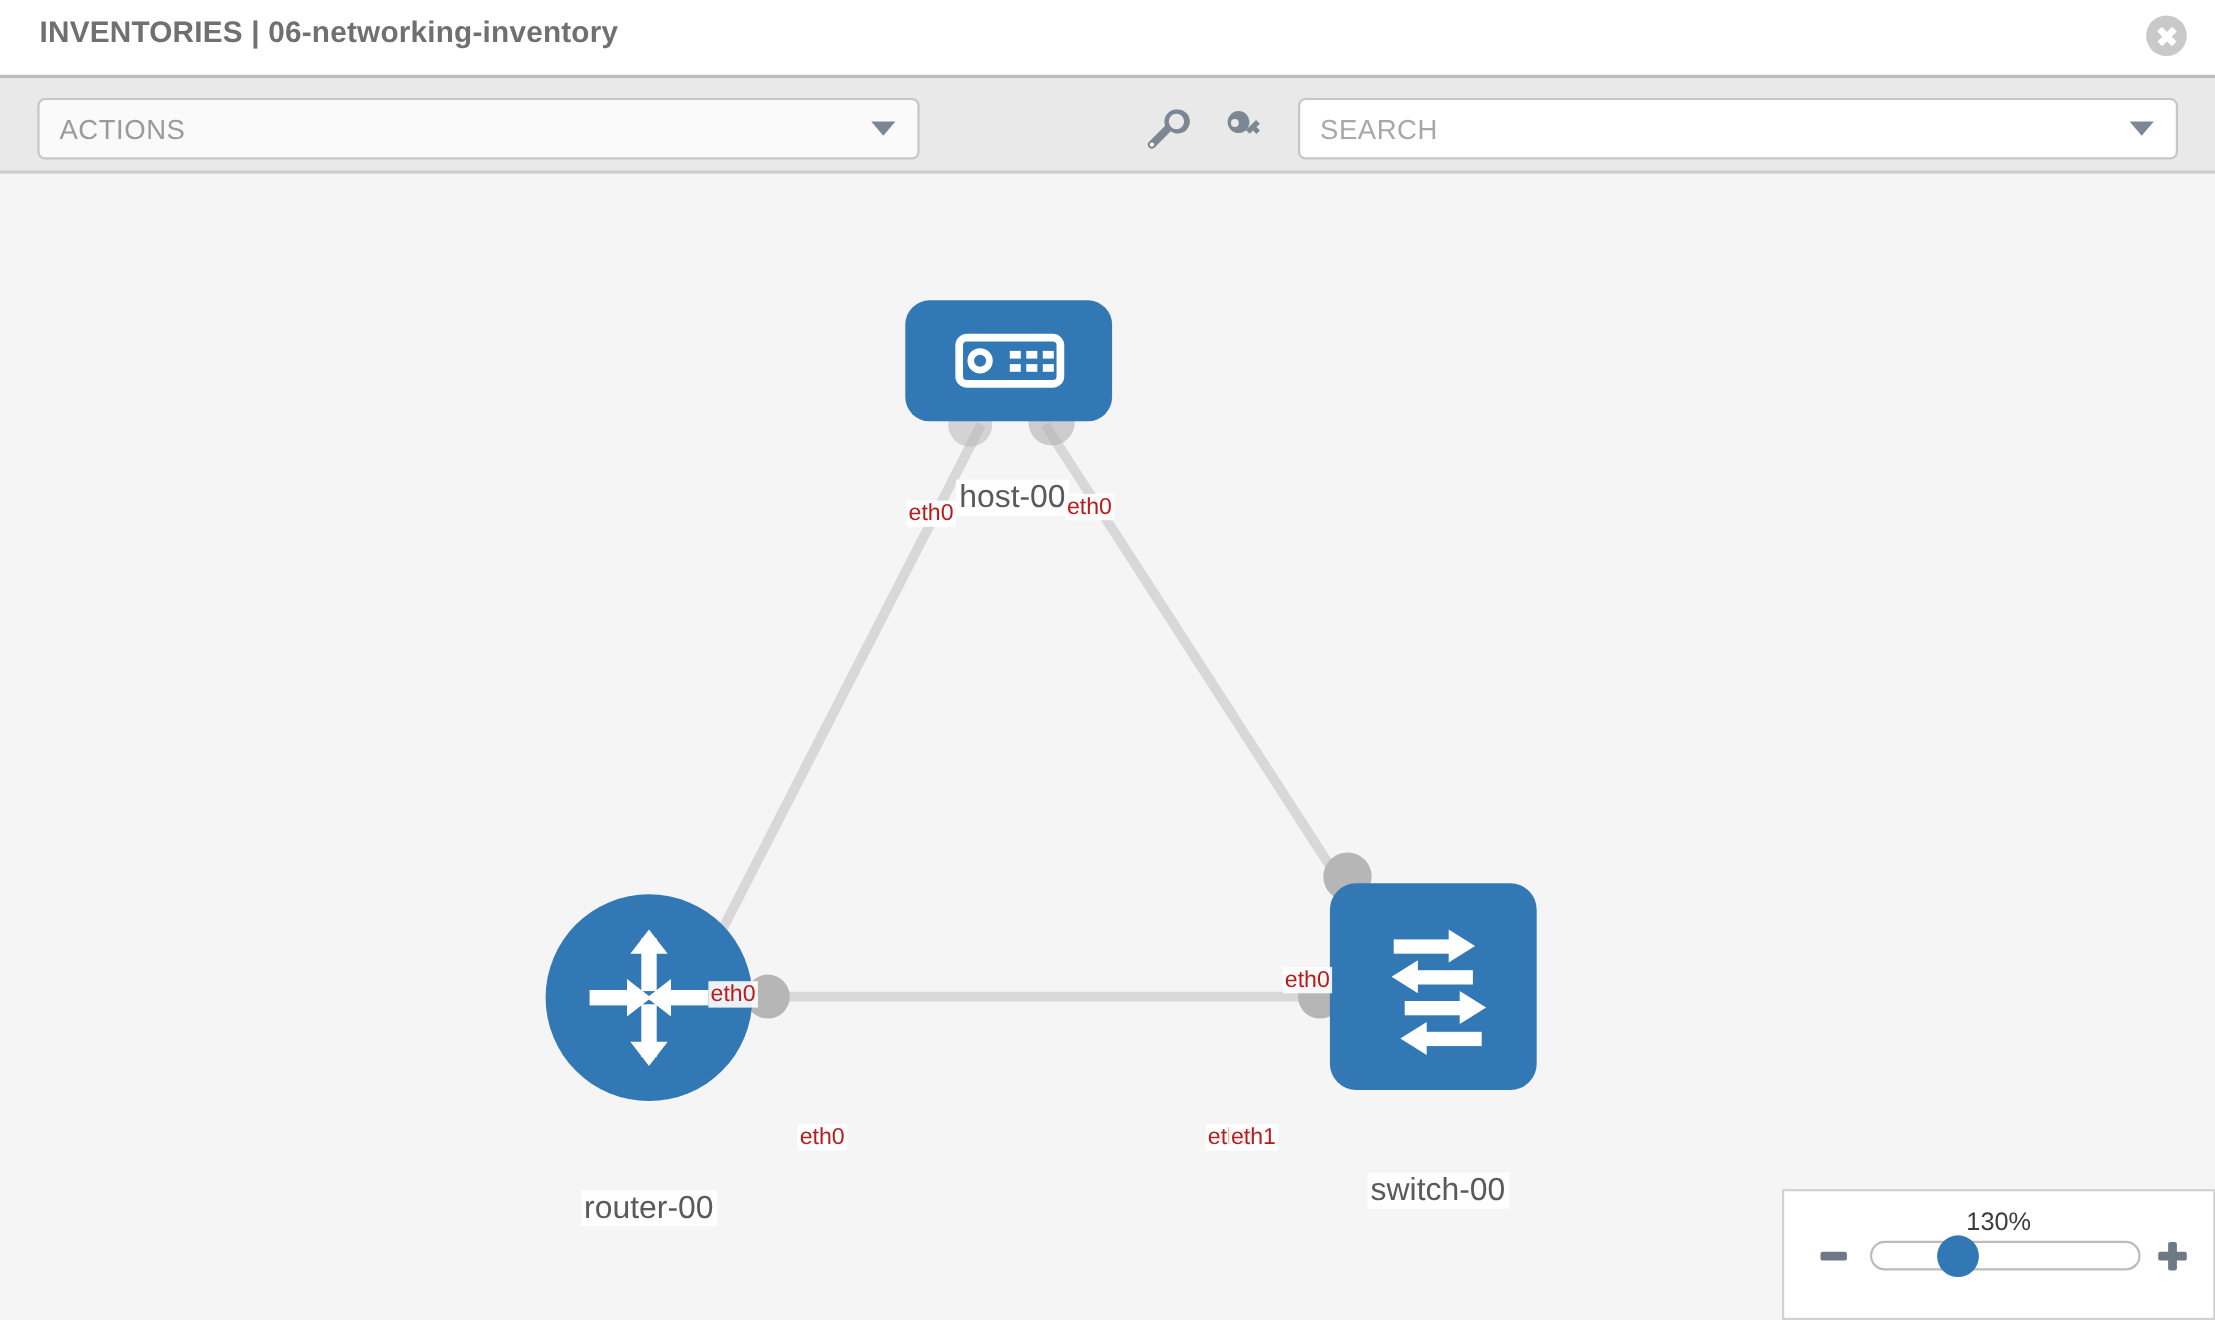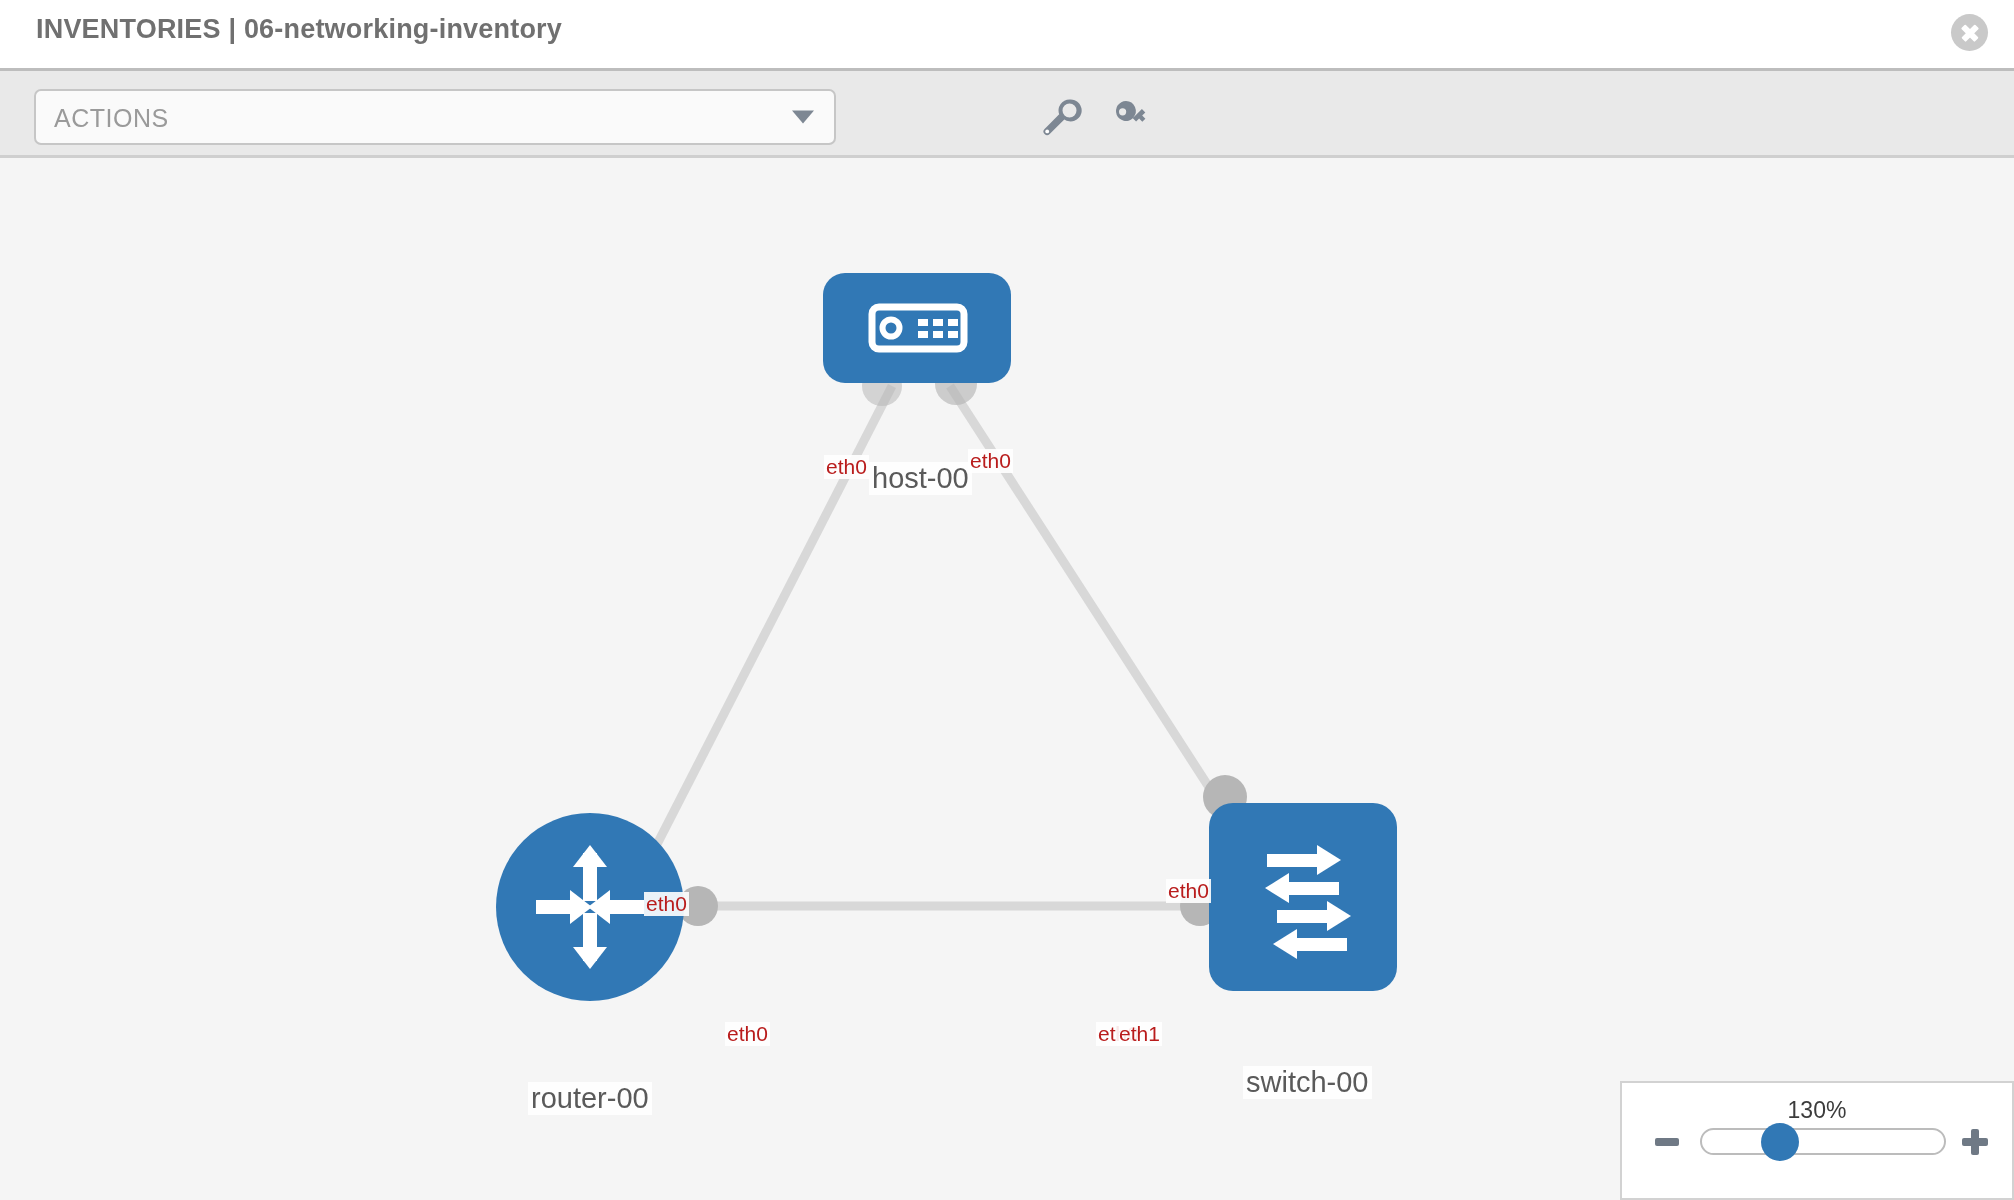--- a/index.html
+++ b/index.html
@@ -160,20 +160,24 @@
         <circle cx="10.2" cy="38.4" r="1.9" fill="#ffffff"></circle>
       </svg>
     </div>
 
     <div class="tool-icon" id="key-ic">
       <svg viewBox="0 0 46 46">
         <path d="M18 8a10 10 0 1 0 6.8 17.3l3.3 3.3 3-3 3.2 3.2 3.1-3.1-3.2-3.2 3.1-3.1-3.4-3.4-8.8 8.8A10 10 0 0 0 18 8zm-3.4 7.2a3.6 3.6 0 1 1 0 7.2 3.6 3.6 0 0 1 0-7.2z" fill="#7d8793"></path>
       </svg>
     </div>
 
+    <div class="search-box">
+      <span class="lbl">SEARCH</span>
+      <span class="caret"></span>
+    </div>
   </div>
 
   <div class="canvas">
     <div class="topology">
 
       <svg class="topo-svg" viewBox="0 0 2014 1042">
         <line x1="892" y1="228" x2="650" y2="700" stroke="#d8d8d8" stroke-width="9"></line>
         <line x1="950" y1="228" x2="1245" y2="685" stroke="#d8d8d8" stroke-width="9"></line>
         <line x1="690" y1="748" x2="1215" y2="748" stroke="#d8d8d8" stroke-width="9"></line>
       </svg>
@@ -189,21 +193,21 @@
           <rect x="49" y="34" width="92" height="42" rx="7" ry="7" fill="none" stroke="#ffffff" stroke-width="7"></rect>
           <circle cx="68" cy="55" r="8.5" fill="none" stroke="#ffffff" stroke-width="6"></circle>
           <rect x="95" y="46" width="10" height="7" fill="#ffffff"></rect>
           <rect x="110" y="46" width="10" height="7" fill="#ffffff"></rect>
           <rect x="125" y="46" width="10" height="7" fill="#ffffff"></rect>
           <rect x="95" y="58" width="10" height="7" fill="#ffffff"></rect>
           <rect x="110" y="58" width="10" height="7" fill="#ffffff"></rect>
           <rect x="125" y="58" width="10" height="7" fill="#ffffff"></rect>
         </svg>
       </div>
-      <div class="node-label" style="left:869px; top:304px;">host-00</div>
+      <div class="node-label" style="left:869px; top:278px;">host-00</div>
 
       <div class="node" id="node-router">
         <svg viewBox="0 0 188 188">
           <g fill="#ffffff">
 
             <rect x="87" y="40" width="14" height="48"></rect>
             <polygon points="94,32 77,54 111,54"></polygon>
 
             <rect x="87" y="100" width="14" height="48"></rect>
             <polygon points="94,156 77,134 111,134"></polygon>

